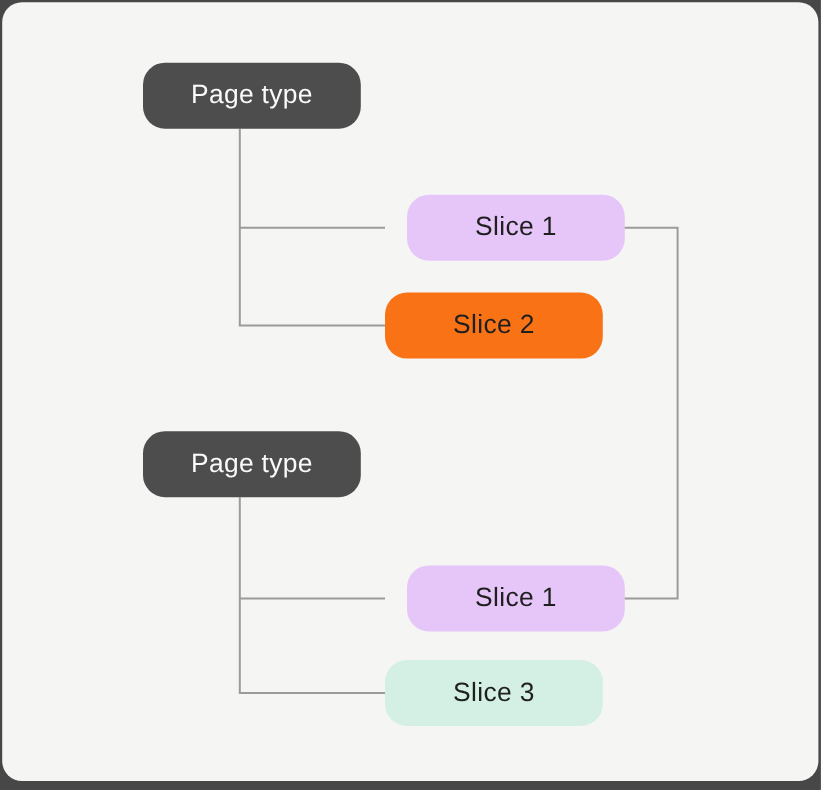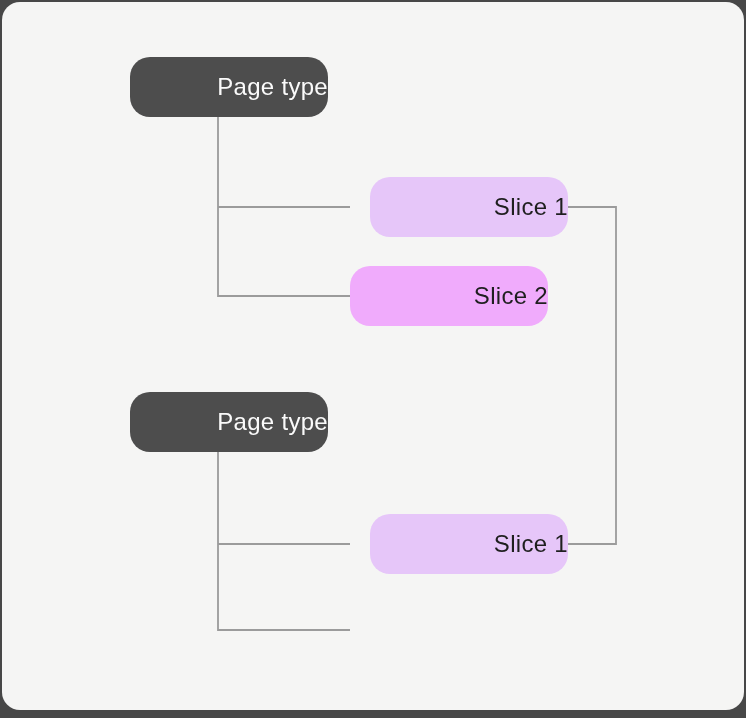--- a/index.html
+++ b/index.html
@@ -34,32 +34,32 @@
     height: 718px;
     pointer-events: none;
   }
   .node {
     position: absolute;
     width: 198px;
     height: 60px;
     border-radius: 20px;
     display: flex;
     align-items: center;
-    justify-content: flex-end;
+    justify-content: center;
     box-sizing: border-box;
   }
   .node span {
     font-size: 24px;
     letter-spacing: 0.3px;
     line-height: 1;
   }
   .node-page-type { background: #4d4d4d; }
   .node-page-type span { color: #fafafa; }
   .node-slice-purple { background: #e6c6f9; margin-left: 20px; }
-  .node-slice-blue   { background: #f0abfc; }
+  .node-slice-blue   { background: #f97316; }
   .node-slice-green  { background: #d4f0e5; }
   .node-slice-purple span,
   .node-slice-blue span,
   .node-slice-green span { color: #1f1f1f; }
 
   .pos-page-type-1   { left: 130px; top: 57px;  }
   .pos-slice-1-top   { left: 350px; top: 177px; }
   .pos-slice-2       { left: 350px; top: 266px; }
   .pos-page-type-2   { left: 130px; top: 392px; }
   .pos-slice-1-bottom{ left: 350px; top: 514px; }
@@ -95,13 +95,16 @@
   </div>
 
   <div class="node node-page-type pos-page-type-2">
     <span>Page type</span>
   </div>
 
   <div class="node node-slice-purple pos-slice-1-bottom">
     <span>Slice 1</span>
   </div>
 
+  <div class="node node-slice-green pos-slice-3">
+    <span>Slice 3</span>
+  </div>
 </div>
 
 </body></html>

